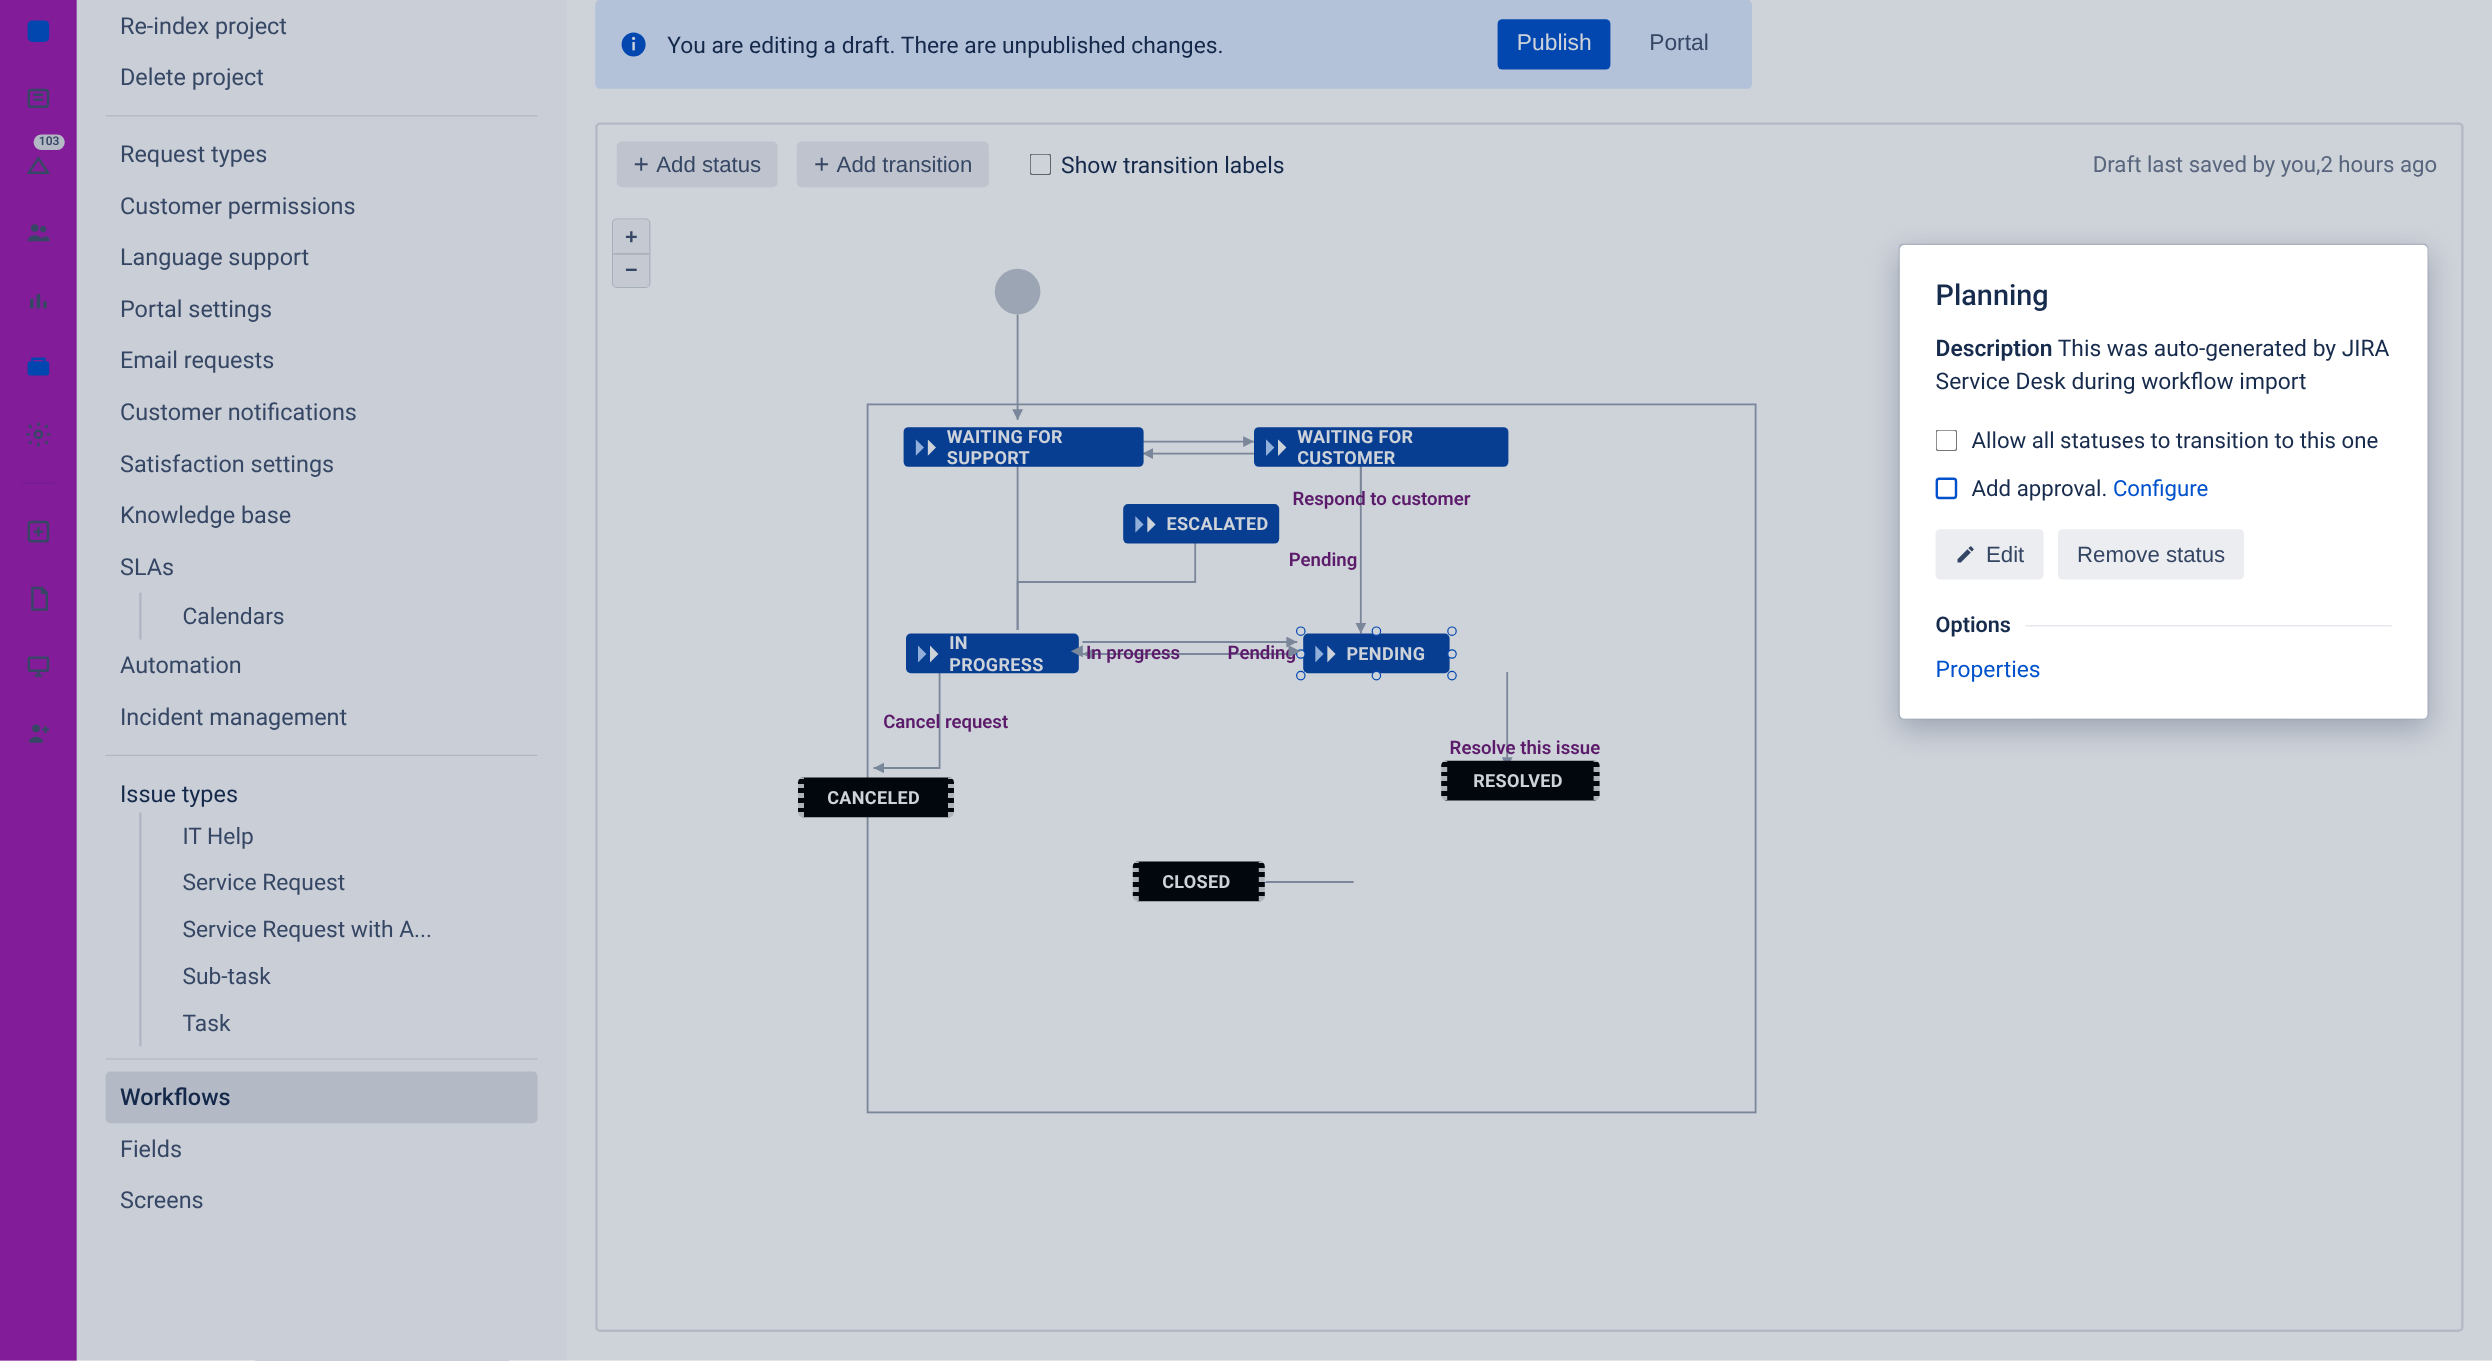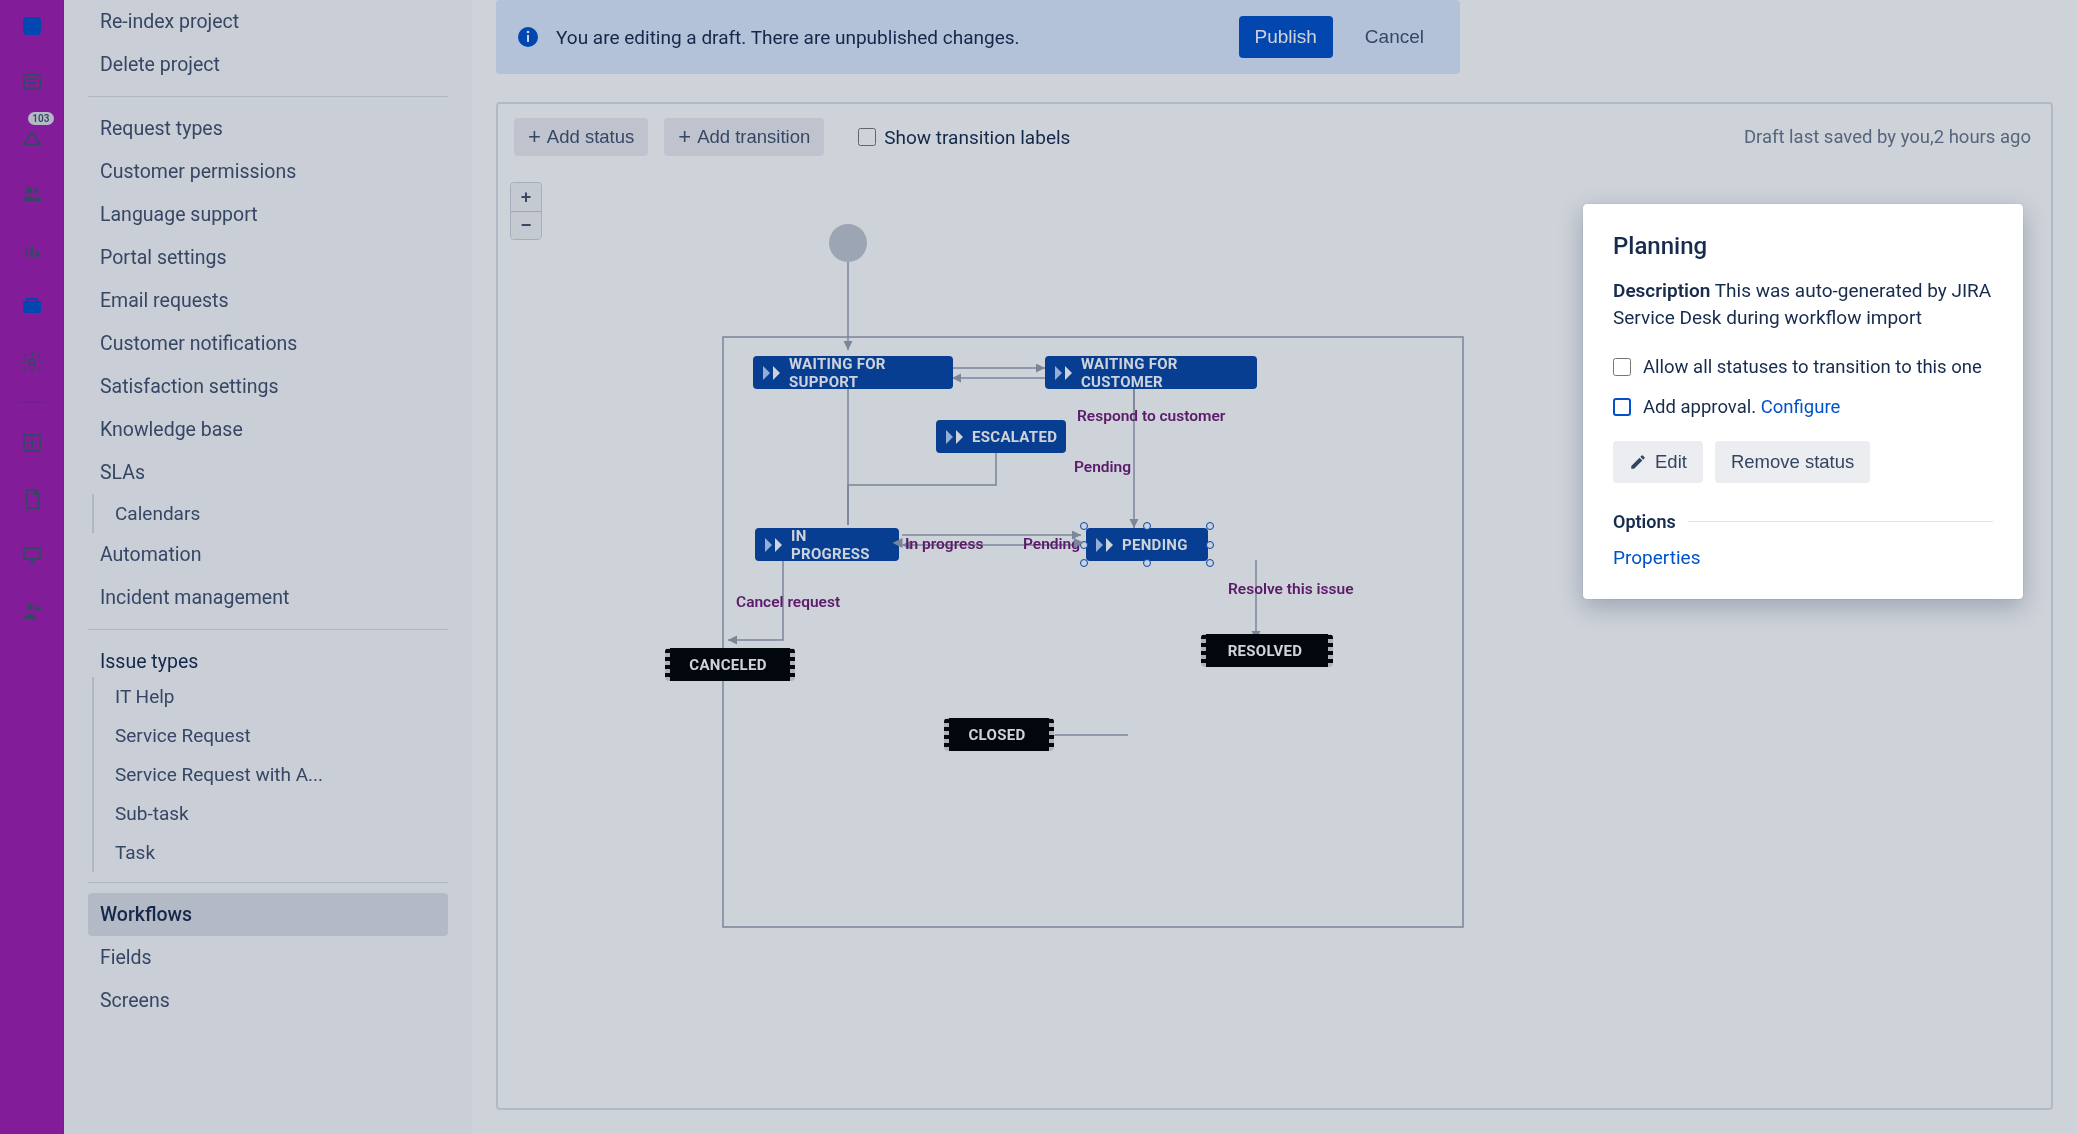--- a/index.html
+++ b/index.html
@@ -100,22 +100,22 @@
       height: 1px;
       background: rgba(9,30,66,0.13);
       margin: 10px 0;
     }
     .sidebar-section-label {
       padding: 10px 12px 4px;
       color: #172b4d;
       font-size: 19.5px;
     }
     .sidebar-sub {
-      margin-left: 4px;
-      padding-left: 9px;
+      margin-left: 28px;
+      padding-left: 22px;
       border-left: 2px solid rgba(9,30,66,0.13);
     }
     .sidebar-sub .sidebar-link {
       padding: 8px 12px;
       font-size: 19px;
     }
     
     .main {
       flex: 1;
       display: flex;
@@ -509,21 +509,21 @@
 
   <main class="main">
     <div class="banner">
       <svg viewBox="0 0 24 24" fill="#0052cc">
           <circle cx="12" cy="12" r="10"></circle>
           <rect x="11" y="10" width="2" height="7" fill="#fff"></rect>
           <circle cx="12" cy="7" r="1.3" fill="#fff"></circle>
         </svg>
       <span class="banner-text">You are editing a draft. There are unpublished changes.</span>
       <button class="btn btn-primary">Publish</button>
-      <button class="btn btn-subtle">Cancel</button>
+      <button class="btn btn-subtle">Portal</button>
     </div>
 
     <div class="workflow-frame">
       <div class="toolbar">
         <button class="btn-tool">
           <span class="plus">+</span>
           <span>Add status</span>
         </button>
         <button class="btn-tool">
           <span class="plus">+</span>
@@ -668,21 +668,21 @@
           <span style="margin:0 auto;">CLOSED</span>
         </div>
 
         <div class="wf-label" style="left:579px; top:237px;">Respond to customer</div>
         <div class="wf-label" style="left:576px; top:288px;">Pending</div>
         <div class="wf-label" style="left:407px; top:365px;">In progress</div>
         <div class="wf-label" style="left:395px; top:365px; font-size:12px; color:#97a0af;">◀</div>
         <div class="wf-label" style="left:525px; top:365px;">Pending</div>
         <div class="wf-label" style="left:576px; top:365px; font-size:12px; color:#97a0af;">▶</div>
         <div class="wf-label" style="left:238px; top:423px;">Cancel request</div>
-        <div class="wf-label" style="left:710px; top:410px;margin-left:20px;">Resolve this issue</div>
+        <div class="wf-label" style="left:710px; top:444px;">Resolve this issue</div>
       </div>
     </div>
 
     <div class="detail-panel">
       <h2>Planning</h2>
       <p class="desc">
         <strong>Description</strong>
         <span>This was auto-generated by JIRA Service Desk during workflow import</span>
       </p>
       <div class="opt-row">

